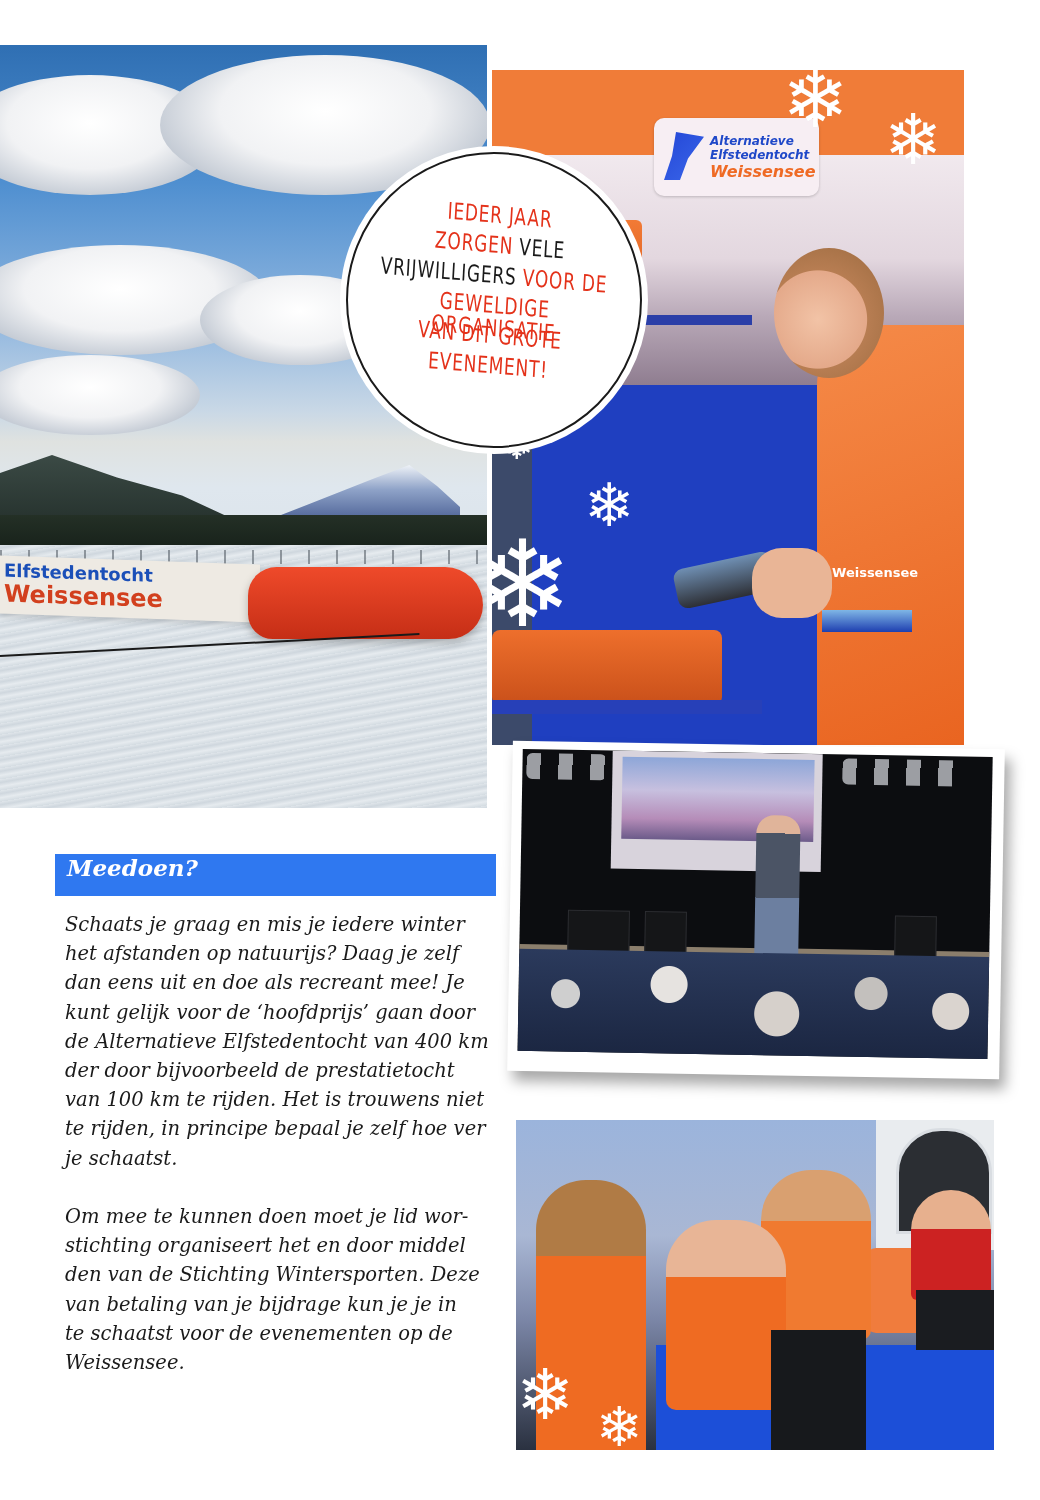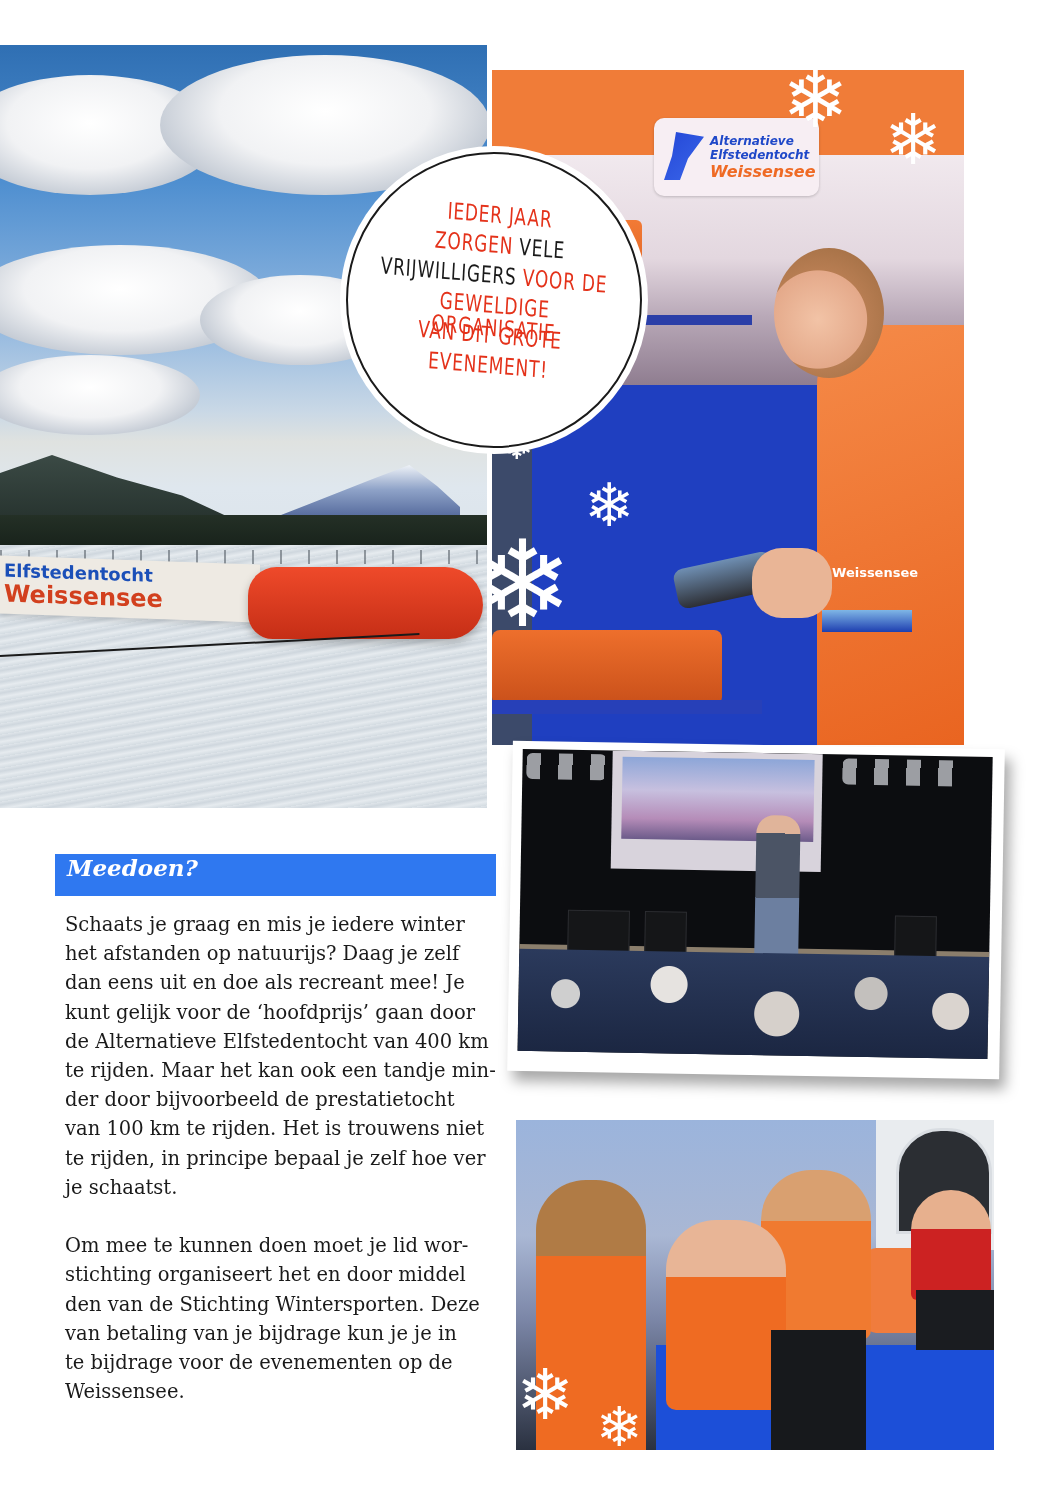--- a/index.html
+++ b/index.html
@@ -95,21 +95,21 @@
   .office-p3 { position:absolute; left:245px; top:50px; width:110px; height:170px; border-radius:50px 50px 10px 10px; background:linear-gradient(180deg,#d9a070 0 30%,#f07a30 30% 100%); }
   .office-p4 { position:absolute; left:395px; top:70px; width:80px; height:110px; border-radius:40px 40px 6px 6px; background:linear-gradient(180deg,#e7b08e 0 35%,#cc2222 35% 100%); }
   .office-desk { position:absolute; left:140px; top:225px; width:338px; height:105px; background:#1c4fd8; }
   .office-monitor { position:absolute; left:255px; top:210px; width:95px; height:120px; background:#17191c; }
   .office-monitor2 { position:absolute; left:400px; top:170px; width:78px; height:60px; background:#1a1c20; }
   .office-chair { position:absolute; left:350px; top:128px; width:70px; height:85px; background:#f07c3d; border-radius:10px; }
 
   
   .section-header { position:absolute; left:55px; top:854px; width:441px; height:42px; background:#2f78f0; }
   .section-title { position:absolute; left:12px; top:0; font:bold italic 23px "DejaVu Serif",serif; color:#ffffff; }
-  .body-text { position:absolute; left:65px; top:910px; width:430px; font-size:19.5px; line-height:29.2px; color:#1a1a1a; }
+  .body-text { position:absolute; left:65px; top:910px; width:430px; font-size:19.5px; line-height:29.2px; color:#1a1a1a;font-style:italic; }
   .body-text .ln { display:block; white-space:nowrap; }
   .body-text .gap { display:block; height:29.2px; }
 
   .page-number { position:absolute; left:946px; top:1465px; font:bold 19px "DejaVu Sans",sans-serif; color:#0369a1;margin-top:31px; }
 </style>
 </head>
 <body>
 
 <div class="photo-left">
   <div class="cloud" style="left:-40px;top:30px;width:260px;height:120px;"></div>
@@ -206,27 +206,26 @@
 <div class="section-header">
   <span class="section-title">Meedoen?</span>
 </div>
 
 <div class="body-text">
   <span class="ln">Schaats je graag en mis je iedere winter</span>
   <span class="ln">het afstanden op natuurijs? Daag je zelf</span>
   <span class="ln">dan eens uit en doe als recreant mee! Je</span>
   <span class="ln">kunt gelijk voor de ‘hoofdprijs’ gaan door</span>
   <span class="ln">de Alternatieve Elfstedentocht van 400 km</span>
-  <span class="ln">te rijden. Maar het kan ook een tandje min-</span>
   <span class="ln">der door bijvoorbeeld de prestatietocht</span>
   <span class="ln">van 100 km te rijden. Het is trouwens niet</span>
   <span class="ln">te rijden, in principe bepaal je zelf hoe ver</span>
   <span class="ln">je schaatst.</span>
   <span class="gap"></span>
   <span class="ln">Om mee te kunnen doen moet je lid wor-</span>
   <span class="ln">stichting organiseert het en door middel</span>
   <span class="ln">den van de Stichting Wintersporten. Deze</span>
   <span class="ln">van betaling van je bijdrage kun je je in</span>
-  <span class="ln">te bijdrage voor de evenementen op de</span>
+  <span class="ln">te schaatst voor de evenementen op de</span>
   <span class="ln">Weissensee.</span>
 </div>
 
 <div class="page-number">19</div>
 
 </body></html>

